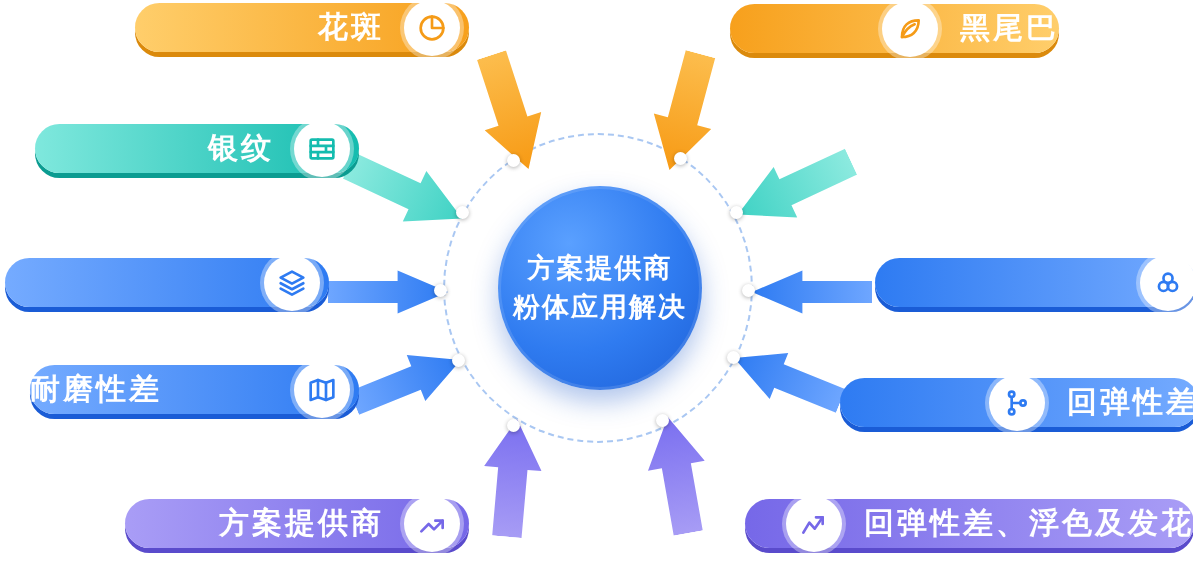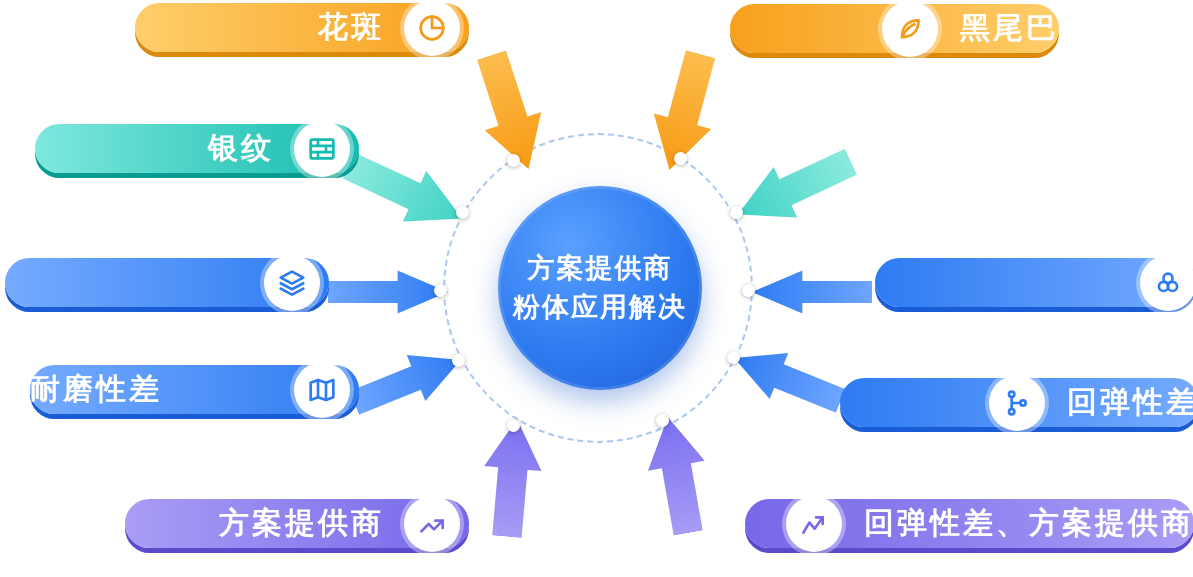--- a/index.html
+++ b/index.html
@@ -181,16 +181,16 @@
     <span class="pill-label">回弹性差</span>
   </div>
 
   <div class="pill purple right" style="left:745px;top:499px;width:440px;">
     <span class="icon-circle">
       <svg viewBox="0 0 24 24" fill="none" stroke="currentColor" stroke-width="2" stroke-linecap="round" stroke-linejoin="round">
           <path d="M4 18.5 8.5 11l4 4.5L18.5 7"></path>
           <polyline points="13.5 7 18.5 7 18.5 12"></polyline>
         </svg>
     </span>
-    <span class="pill-label">回弹性差、方案提供商</span>
+    <span class="pill-label">回弹性差、浮色及发花</span>
   </div>
 
 </div>
 
 </body></html>

